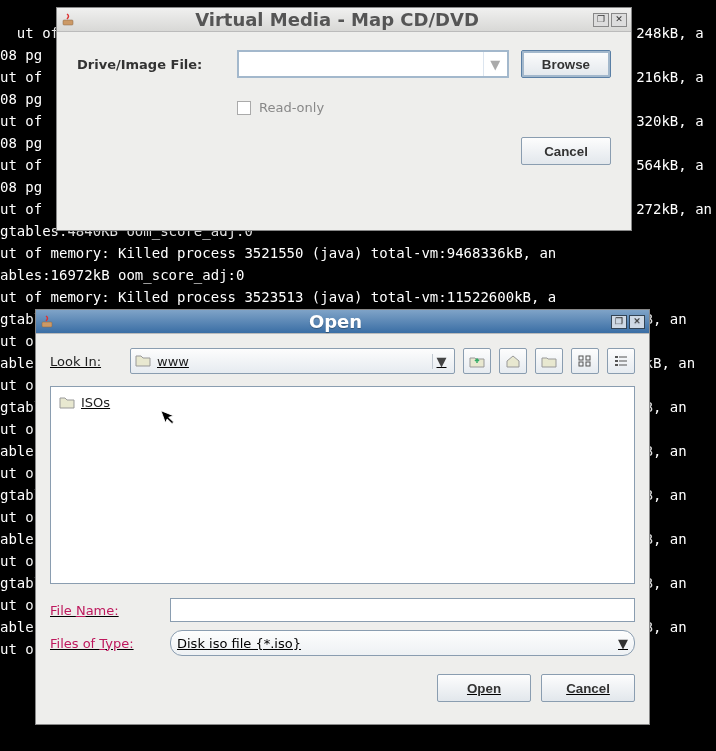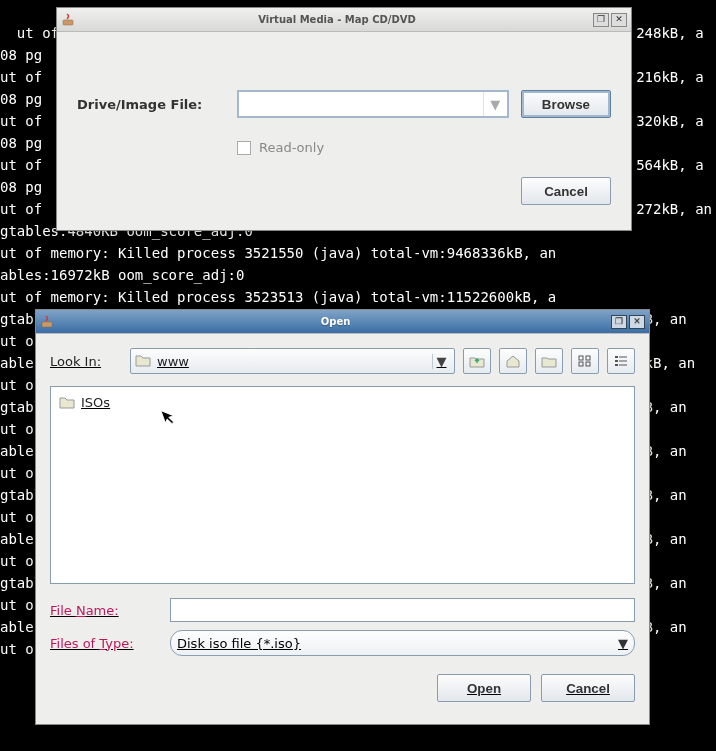--- a/index.html
+++ b/index.html
@@ -40,39 +40,39 @@
       padding: 0 4px;
       color: #555;
       font-weight: bold;
     }
     .titlebar.active {
       background: linear-gradient(to bottom, #7fa3c7, #3a6ea5);
       color: #fff;
       text-shadow: 0 1px 1px rgba(0,0,0,0.3);
     }
     .titlebar .icon { width: 16px; height: 16px; margin-right: 6px; }
-    .titlebar .title { flex: 1; text-align: center; font-size: 10px; }
+    .titlebar .title { flex: 1; text-align: center; font-size: 18px; }
     .titlebar .win-btn {
       width: 16px; height: 14px;
       border: 1px solid #888;
       background: #ddd;
       margin-left: 2px;
       display: flex;
       align-items: center;
       justify-content: center;
       font-size: 9px;
       line-height: 1;
       color: #333;
     }
     .titlebar.active .win-btn { border-color:#345; background:#cfd9e5; }
     .window-body { padding: 18px 20px 14px 20px; }
 
     
     #vm-window { top: 7px; left: 56px; width: 576px; height: 224px; }
-    .row1 { display:flex; align-items:center; margin-top: 40px; }
+    .row1 { display:flex; align-items:center; }
     .label1 { width: 160px; font-weight: bold; color:#333; }
     .combo {
       flex: 1;
       height: 28px;
       border: 2px solid #a3b8cc;
       background: #fff;
       display: flex;
       margin-right: 12px;
     }
     .combo input { flex:1; border:none; outline:none; padding:0 6px; font-size:13px; }

